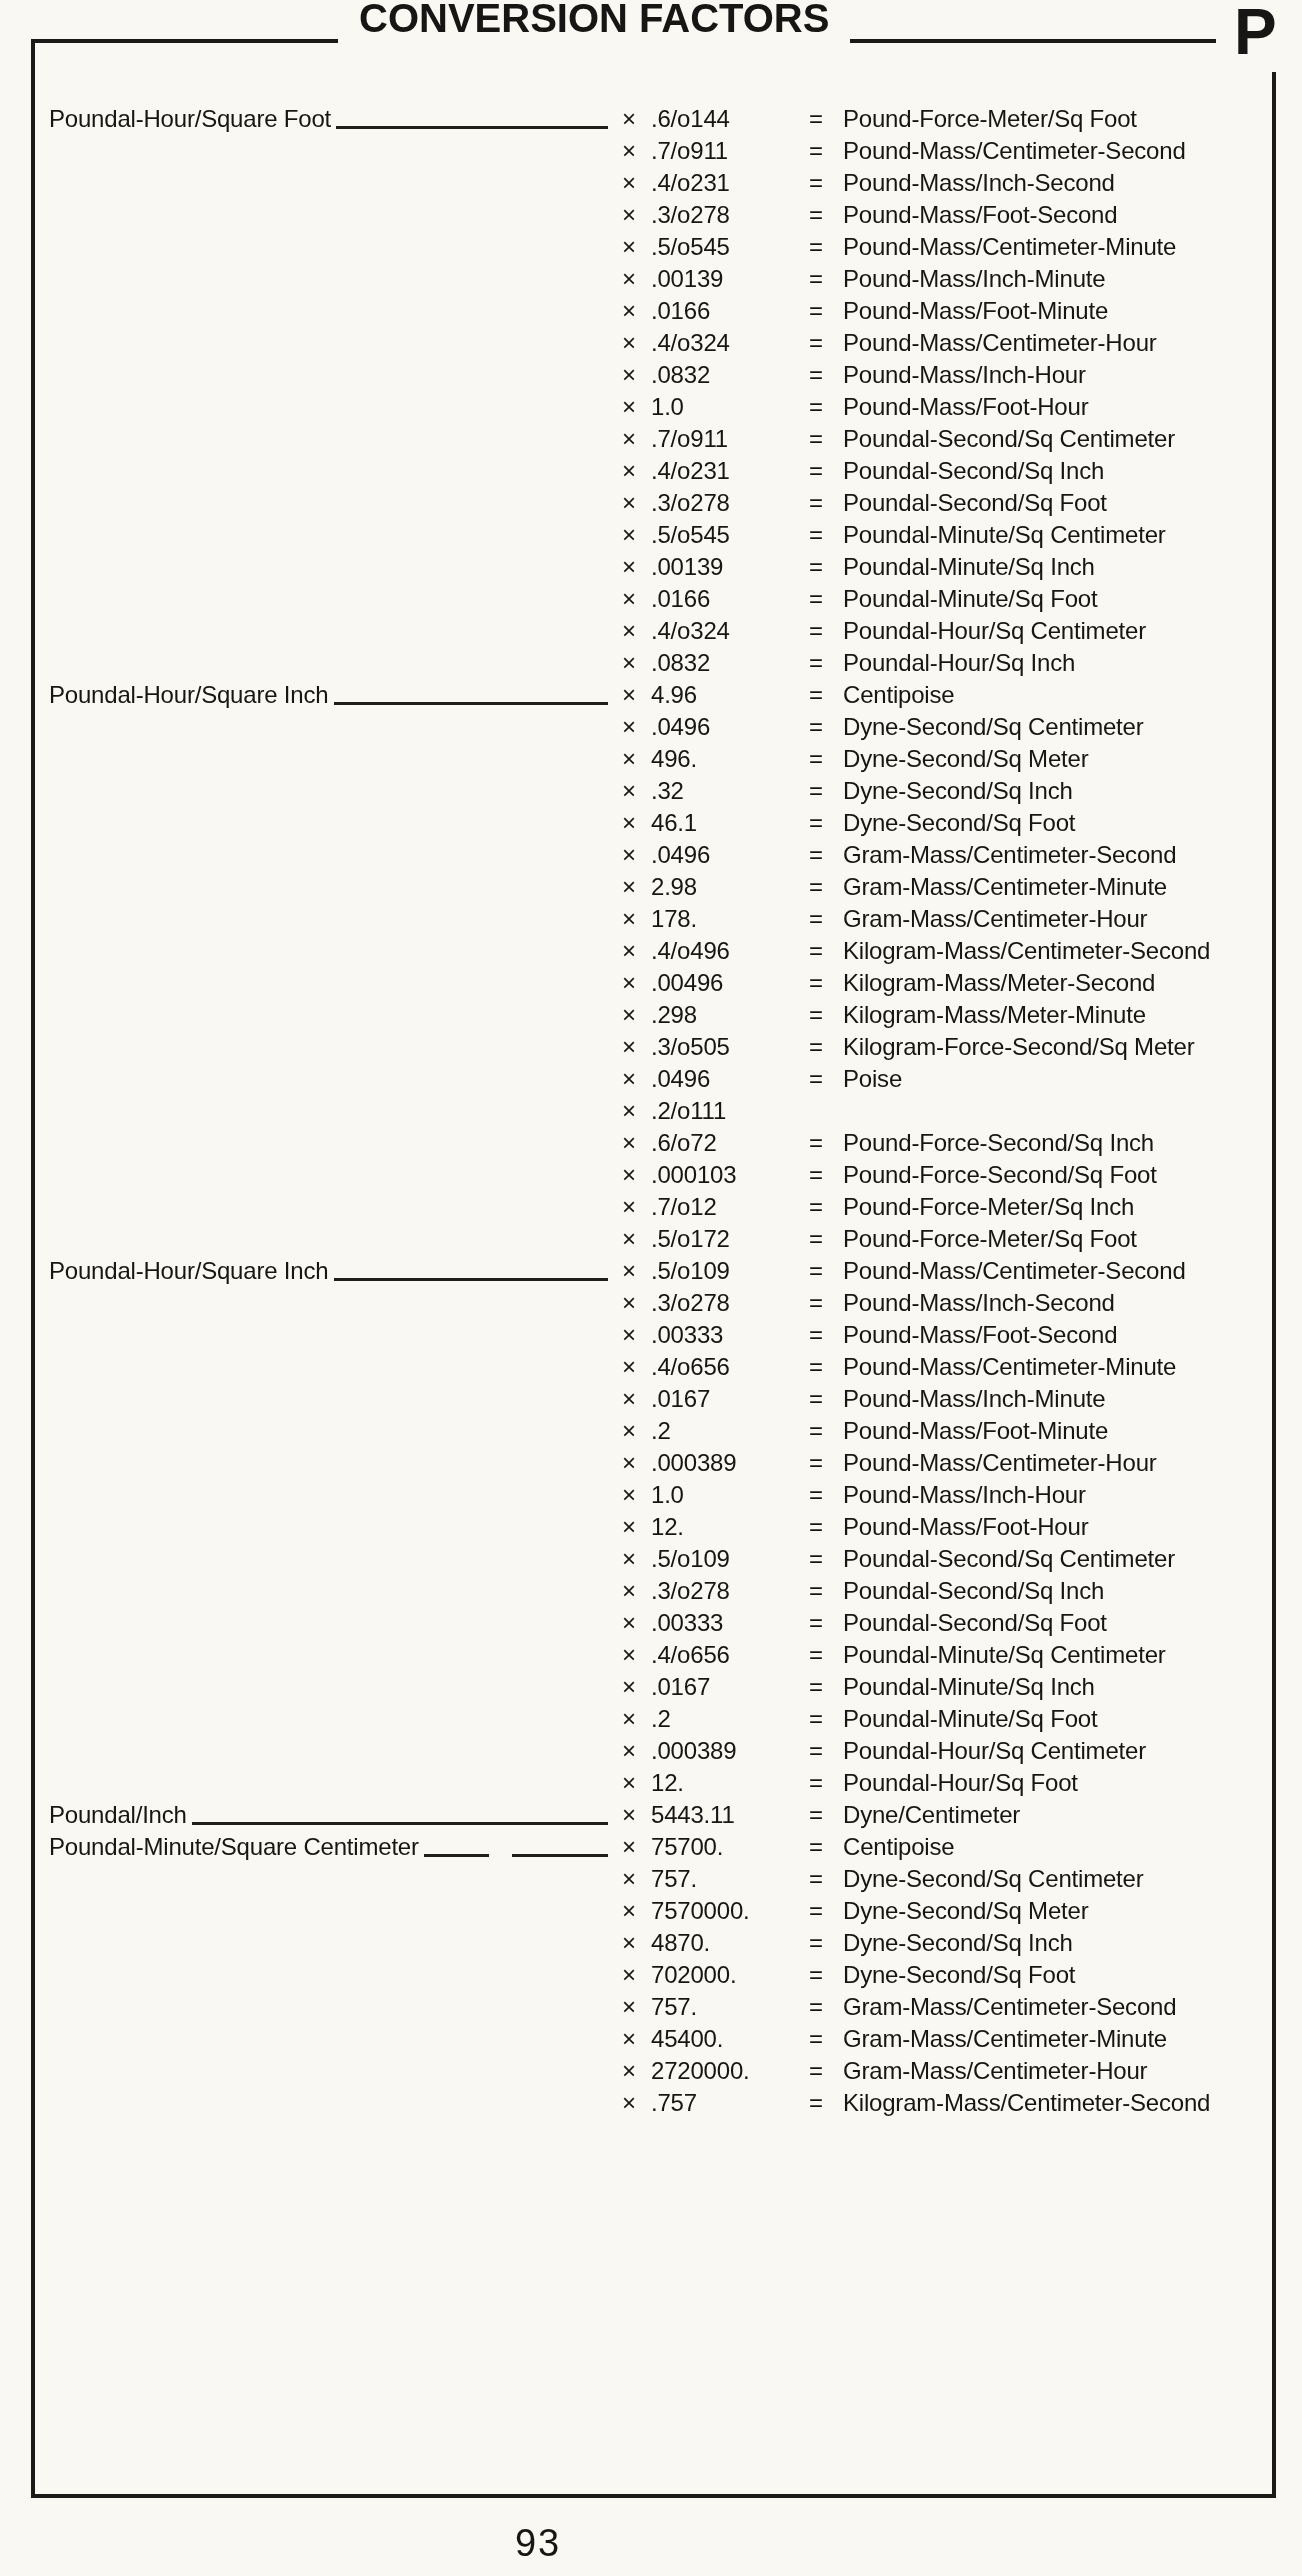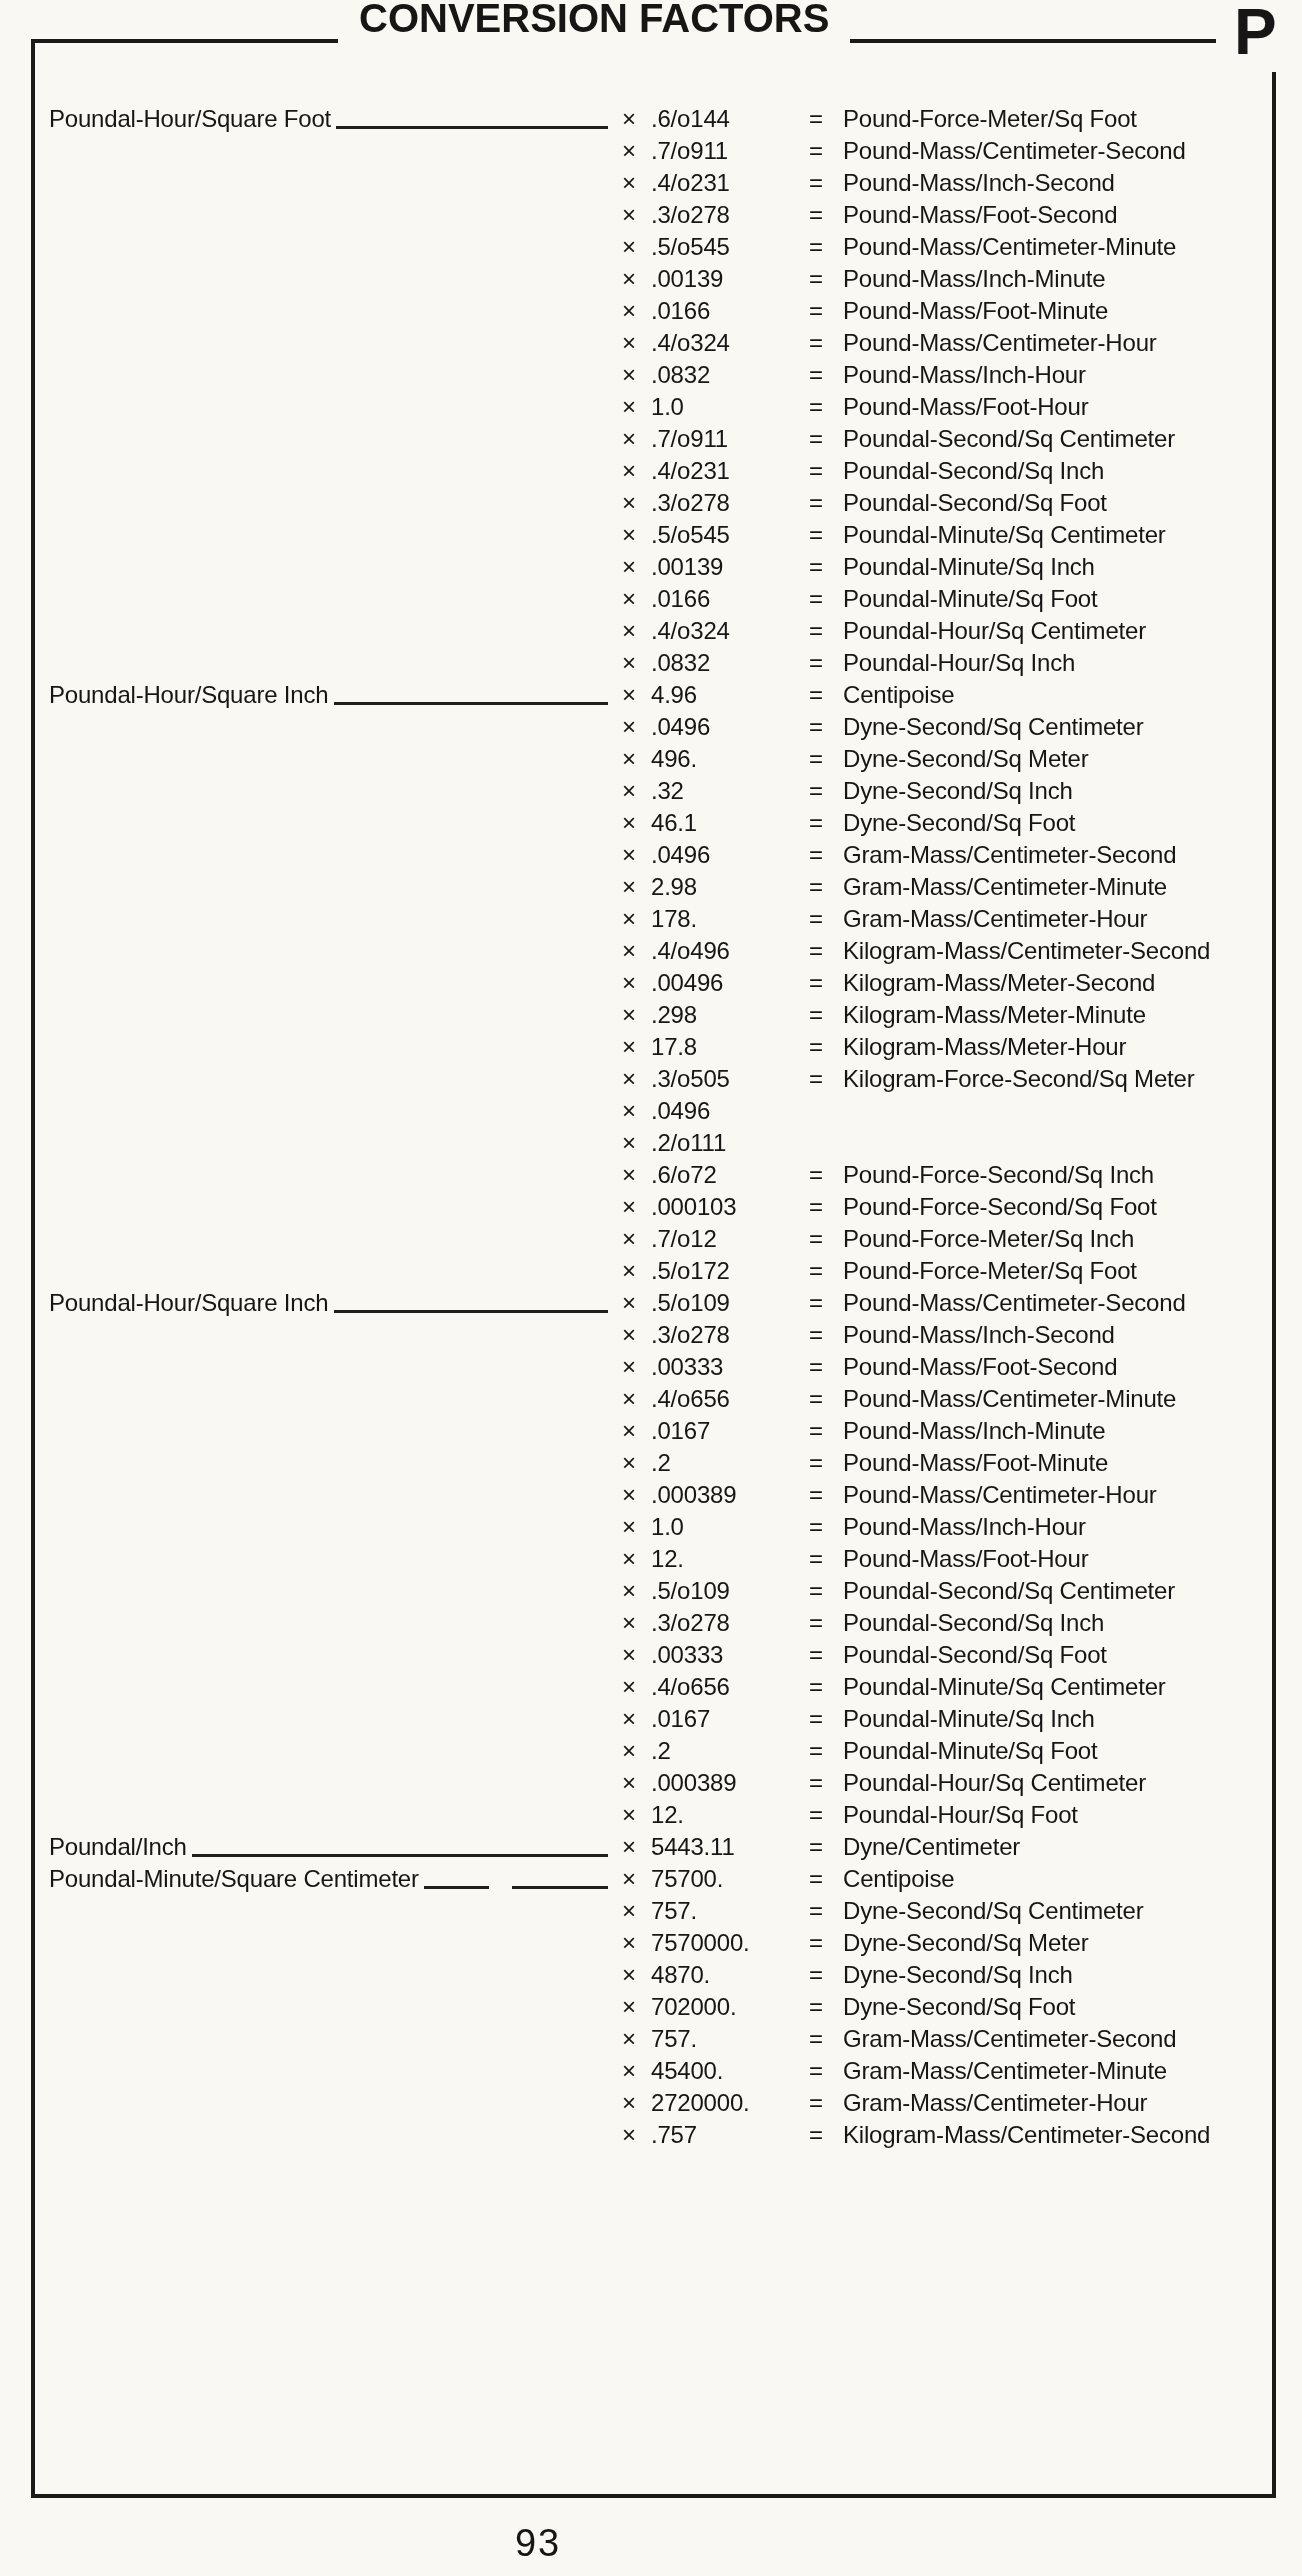--- a/index.html
+++ b/index.html
@@ -378,39 +378,33 @@
     <div class="c-factor">
       <span class="mul">×</span><span class="factor-value">.298</span>
     </div>
     <div class="c-result">
       <span class="eq">=</span><span class="result-unit">Kilogram-Mass/Meter-Minute</span>
     </div>
   </div>
     <div class="row">
     <div class="c-label"></div>
     <div class="c-factor">
-      <span class="mul">×</span><span class="factor-value">17.8</span>
-    </div>
-    <div class="c-result">
-      <span class="eq">=</span><span class="result-unit">Kilogram-Mass/Meter-Hour</span>
-    </div>
-  </div>
-    <div class="row">
-    <div class="c-label"></div>
-    <div class="c-factor">
       <span class="mul">×</span><span class="factor-value">.3/o505</span>
     </div>
     <div class="c-result">
       <span class="eq">=</span><span class="result-unit">Kilogram-Force-Second/Sq Meter</span>
     </div>
   </div>
     <div class="row">
     <div class="c-label"></div>
     <div class="c-factor">
       <span class="mul">×</span><span class="factor-value">.0496</span>
+    </div>
+    <div class="c-result">
+      <span class="eq">=</span><span class="result-unit">Poise</span>
     </div>
   </div>
     <div class="row">
     <div class="c-label"></div>
     <div class="c-factor">
       <span class="mul">×</span><span class="factor-value">.2/o111</span>
     </div>
   </div>
     <div class="row">
     <div class="c-label"></div>

